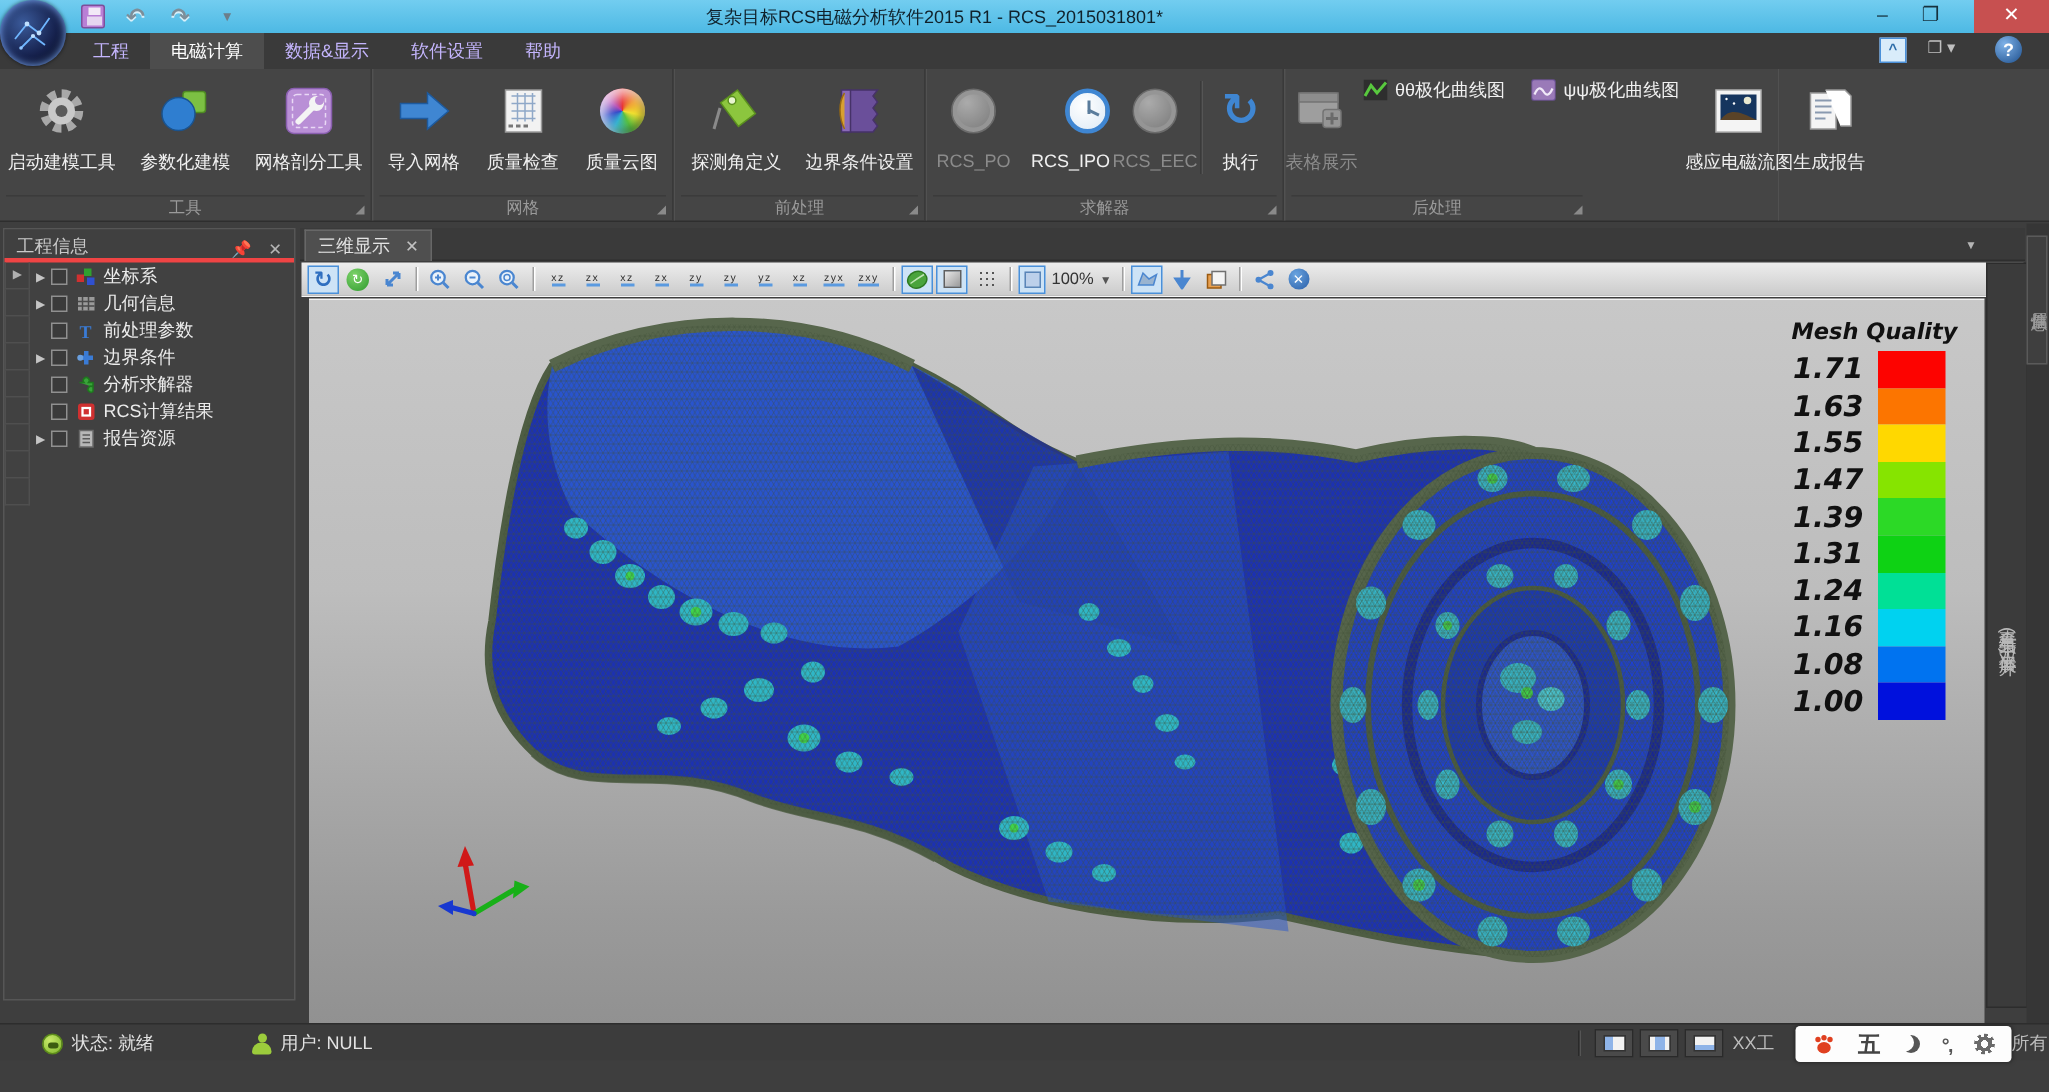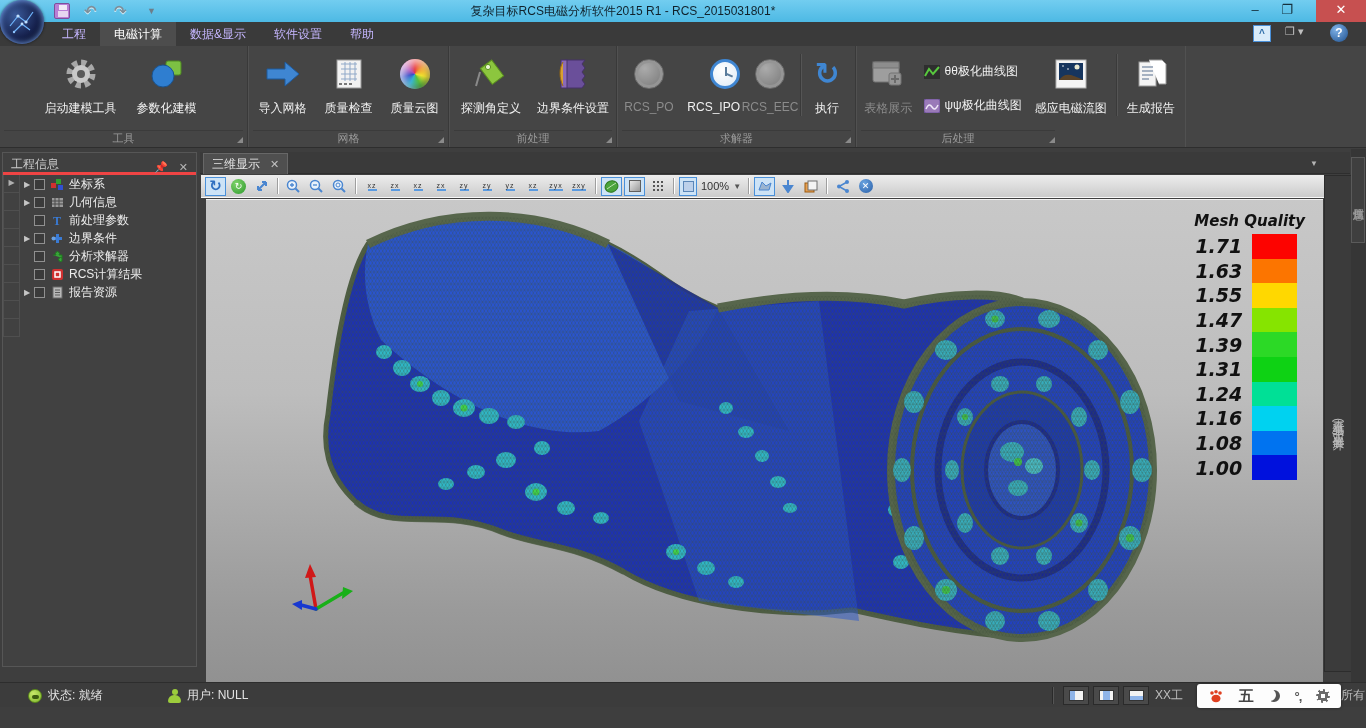--- a/index.html
+++ b/index.html
@@ -200,20 +200,32 @@
       </div>
       <div class="rbtn">
         <div class="ric">
           <svg width="36" height="32" viewBox="0 0 36 32">
               <rect x="17" y="3" width="15" height="14" rx="2" fill="#7cc043" stroke="#4e8a22"></rect>
               <circle cx="14" cy="18" r="11" fill="#2f7ed0" stroke="#1a538f"></circle>
             </svg>
         </div>
         <div class="rlb">参数化建模</div>
       </div>
+      <div class="rbtn">
+        <div class="ric">
+          <svg width="32" height="32" viewBox="0 0 32 32">
+              <rect x="1" y="1" width="30" height="30" rx="5" fill="#b98fd6" stroke="#8a5fb0"></rect>
+              <rect x="5" y="5" width="22" height="22" rx="3" fill="none" stroke="#e9d8f5" stroke-dasharray="3 2"></rect>
+              <path d="M9 23 L19 13" stroke="#f4f4f4" stroke-width="4" stroke-linecap="round"></path>
+              <circle cx="21" cy="11" r="5" fill="#f4f4f4"></circle>
+              <circle cx="23" cy="9" r="3" fill="#b98fd6"></circle>
+            </svg>
+        </div>
+        <div class="rlb">网格剖分工具</div>
+      </div>
     </div>
     <div class="rgl"><span>工具</span><i class="corner"></i></div>
   </div>
 
   <div class="rgroup" style="left:249px;width:200px;">
     <div class="rbtns">
       <div class="rbtn" style="width:66px;">
         <div class="ric">
           <svg width="36" height="30" viewBox="0 0 36 30">
               <path d="M2 10 L20 10 L20 3 L34 15 L20 27 L20 20 L2 20 Z" fill="#3f86d2" stroke="#1d5a9e"></path>
@@ -304,21 +316,21 @@
         <div class="ric">
           <svg width="34" height="30" viewBox="0 0 34 30">
               <rect x="2" y="3" width="26" height="20" rx="2" fill="#e8e8e8" stroke="#9a9a9a"></rect>
               <rect x="2" y="3" width="26" height="6" fill="#c8c8c8" stroke="#9a9a9a"></rect>
               <rect x="18" y="14" width="12" height="12" rx="2" fill="#d8d8d8" stroke="#9a9a9a"></rect>
               <path d="M24 16 v8 M20 20 h8" stroke="#8a8a8a" stroke-width="2"></path>
             </svg>
         </div>
         <div class="rlb">表格展示</div>
       </div>
-      <div style="display:flex;flex-direction:column;justify-content:center;gap:10px;">
+      <div style="display:flex;justify-content:center;gap:10px;">
         <div class="sbtn">
           <svg width="16" height="14" viewBox="0 0 16 14">
               <rect x="0" y="0" width="16" height="14" fill="#2e2e2e"></rect>
               <path d="M1 11 L5 4 L9 9 L15 2" stroke="#58c83e" stroke-width="2" fill="none"></path>
             </svg>
           <span>θθ极化曲线图</span>
         </div>
         <div class="sbtn">
           <svg width="16" height="14" viewBox="0 0 16 14">
               <rect x="0" y="0" width="16" height="14" rx="2" fill="#9a7ab8" stroke="#6a4f9a"></rect>

